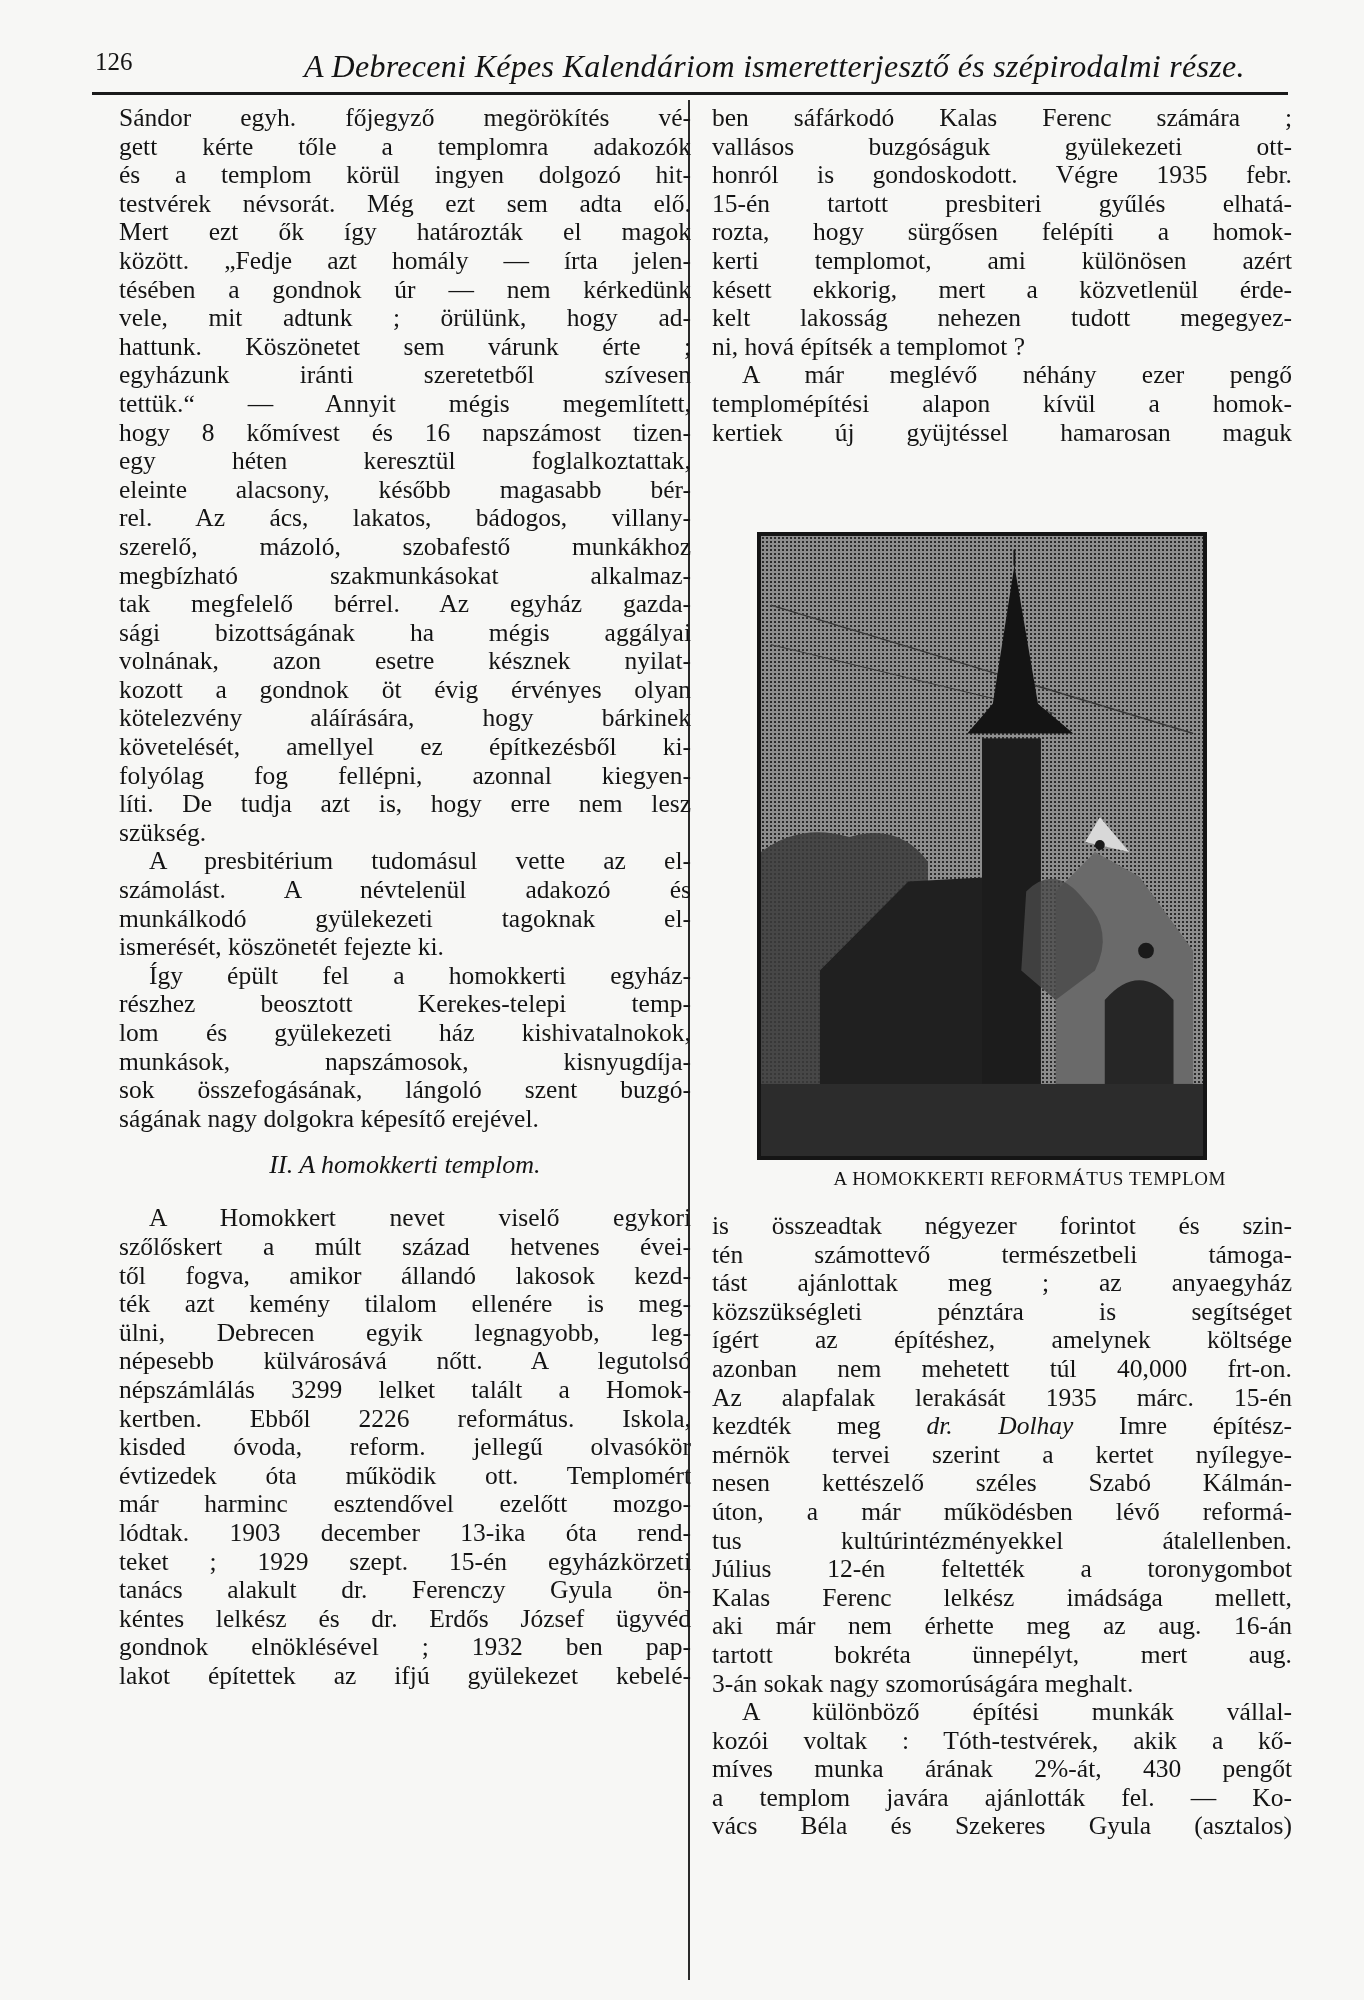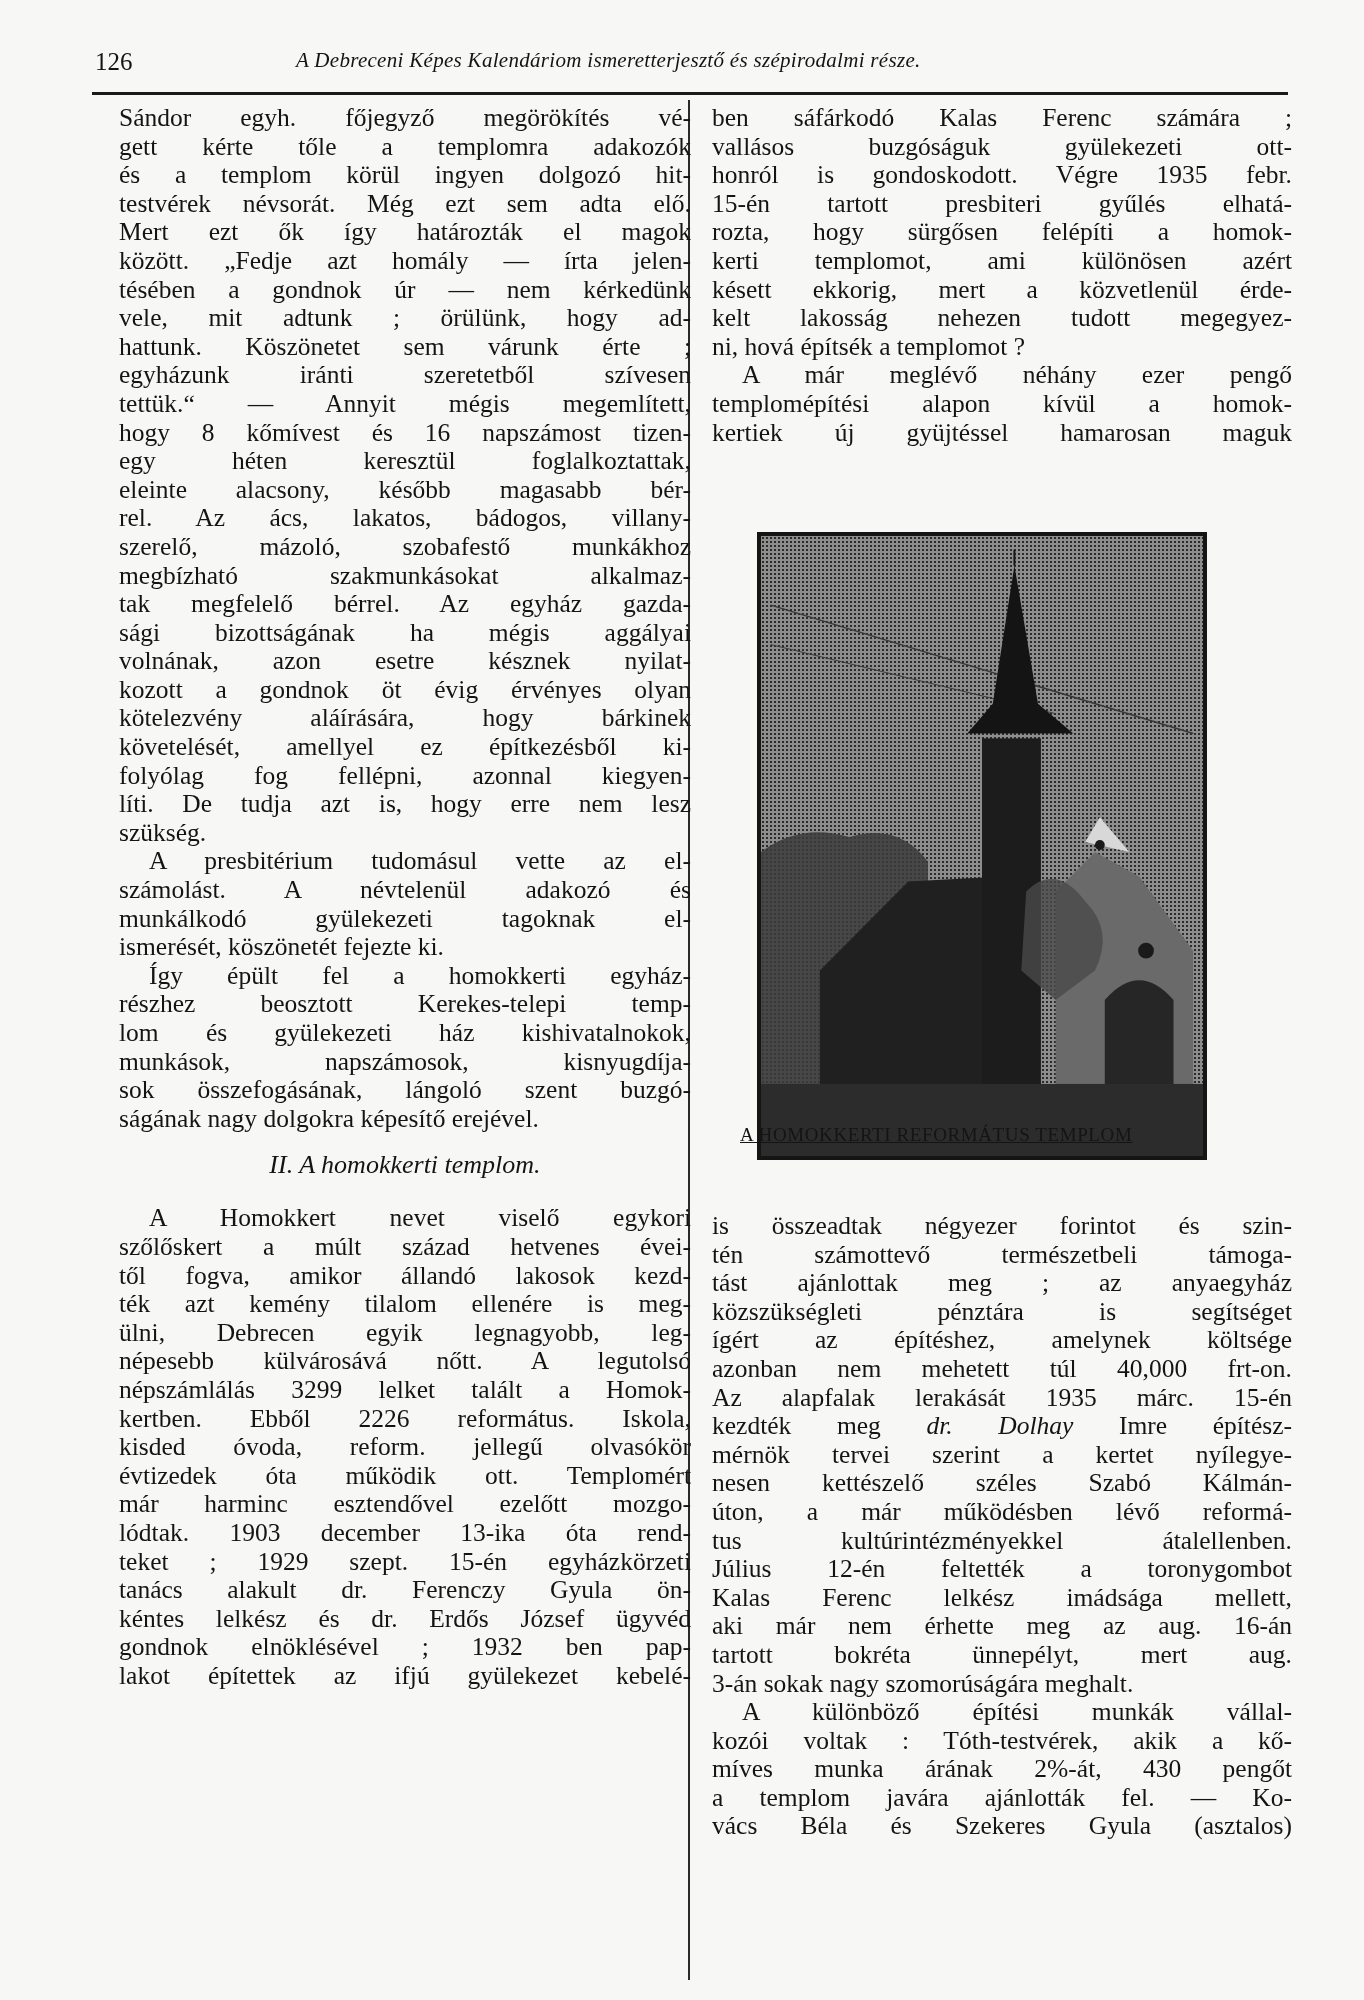--- a/index.html
+++ b/index.html
@@ -9,21 +9,21 @@
     font-family: "DejaVu Serif", "Liberation Serif", serif;
   }
   .page-header {
     position: absolute; left: 92px; top: 44px; width: 1198px; height: 40px; text-align: center;
   }
   .page-number {
     position: absolute; left: 3px; top: 4px; font-size: 25px;
     font-family: "Liberation Serif", serif;
   }
   .running-title {
-    position: absolute; left: 204px; top: 4px; font-size: 21px; font-style: italic;
+    position: absolute; left: 212px; top: 4px; font-size: 32px; font-style: italic;
     font-family: "Liberation Serif", serif; letter-spacing: 0.3px;
   }
   .header-rule {
     position: absolute; left: 92px; top: 92px; width: 1196px; height: 3px; background: #1a1a1a;
   }
   .column-divider {
     position: absolute; left: 688px; top: 100px; width: 2px; height: 1880px; background: #2a2a2a;
   }
   .column { position: absolute; top: 104px; }
   .col-left { left: 95px; width: 572px; margin-left: 24px; }
@@ -43,22 +43,22 @@
   .gap { display: block; height: 14px; }
   .figure {
     position: absolute; left: 757px; top: 532px; width: 450px; height: 628px;
     border: 4px solid #151515; box-sizing: border-box; overflow: hidden;
     background-color: #8d8d8d;
     background-image: radial-gradient(circle, #2b2b2b 1.1px, transparent 1.3px);
     background-size: 4px 4px;
   }
   .figure svg { position: absolute; left: 0; top: 0; width: 100%; height: 100%; }
   .figure-caption {
-    position: absolute; left: 740px; top: 1124px; width: 486px; text-align: left;
-    font-size: 19px; letter-spacing: 0.6px; font-family: "Liberation Serif", serif; text-decoration: underline;
+    position: absolute; left: 740px; top: 1168px; width: 486px; text-align: right;
+    font-size: 19px; letter-spacing: 0.6px; font-family: "Liberation Serif", serif;
   }
 </style>
 </head>
 <body>
 
 <header class="page-header">
   <span class="page-number">126</span>
   <span class="running-title">A Debreceni Képes Kalendáriom ismeretterjesztő és szépirodalmi része.</span>
 </header>
 <div class="header-rule"></div>

